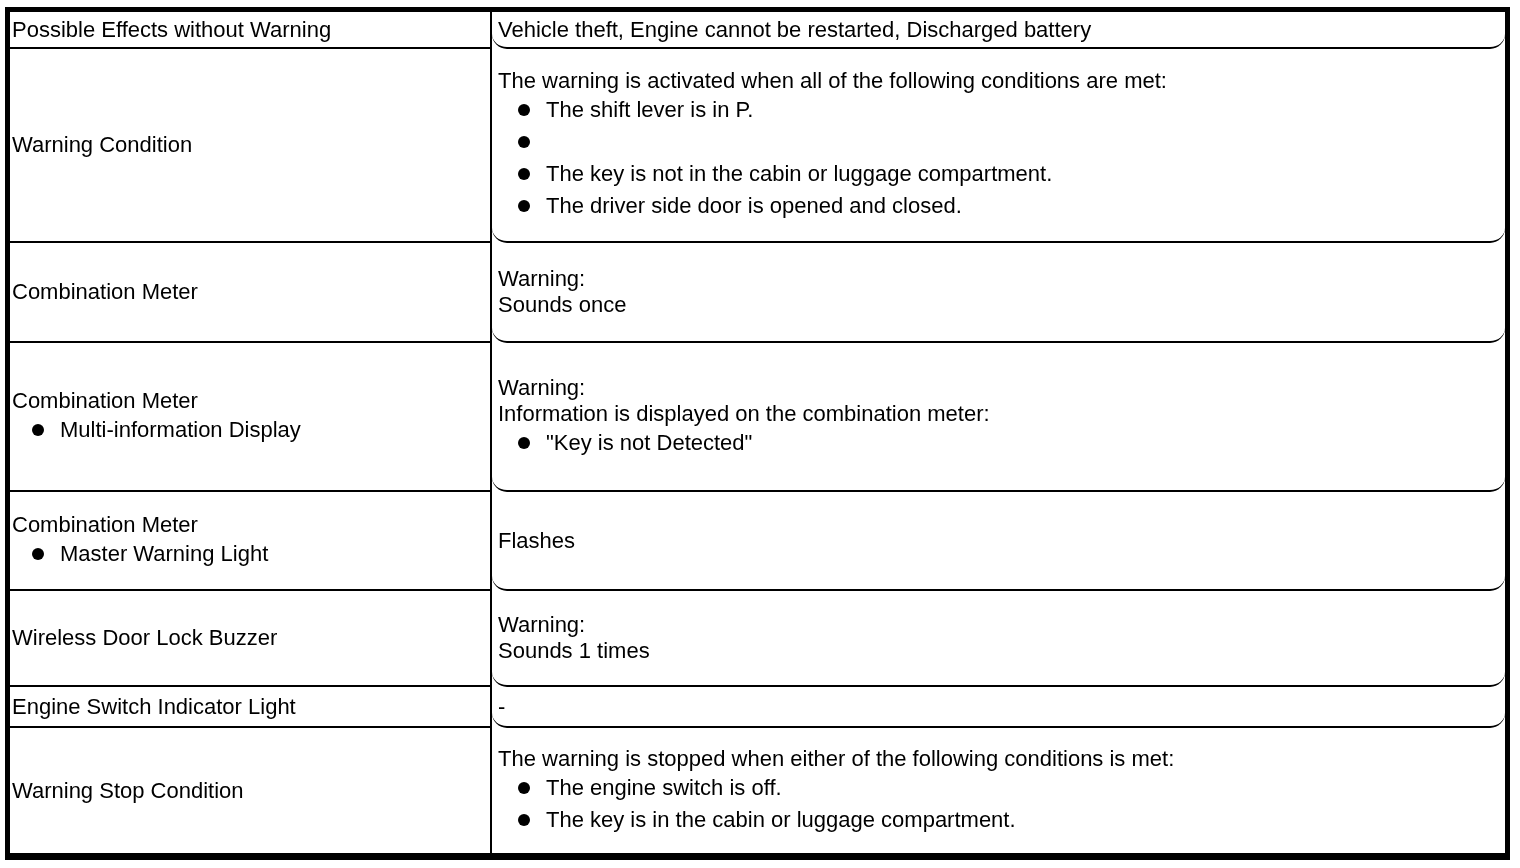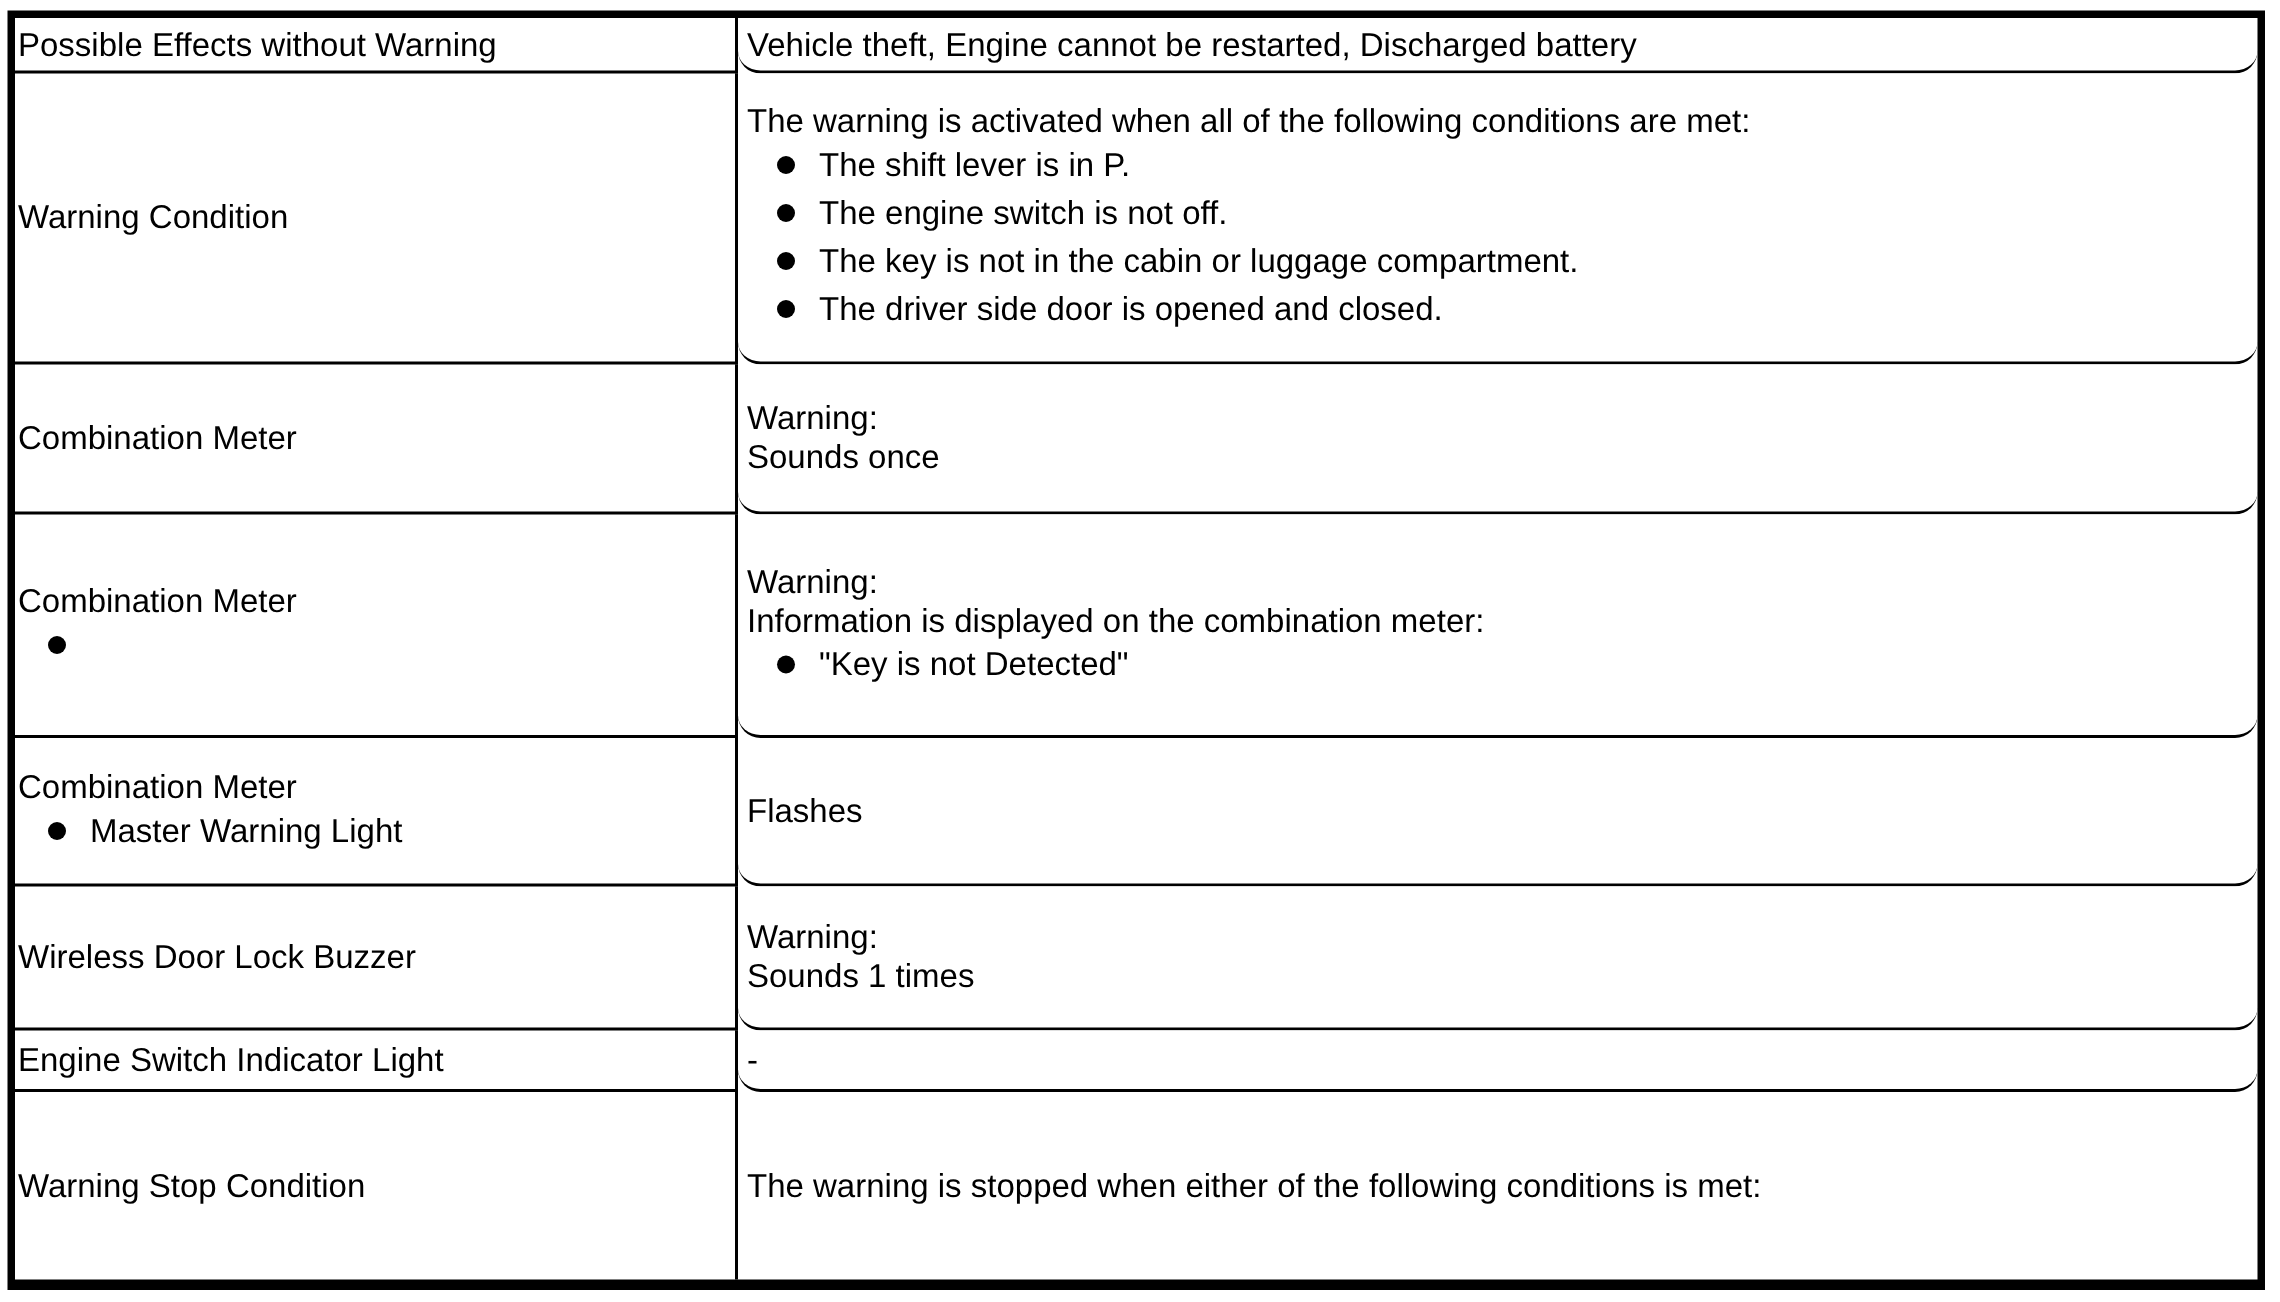--- a/index.html
+++ b/index.html
@@ -100,21 +100,20 @@
     </div>
     <div class="cell vc">
       <p>The warning is activated when all of the following conditions are met:</p>
       <ul>
         <li>
           <span class="bullet"></span>
           <span>The shift lever is in P.</span>
         </li>
         <li>
           <span class="bullet"></span>
-          <span>The engine switch is not off.</span>
         </li>
         <li>
           <span class="bullet"></span>
           <span>The key is not in the cabin or luggage compartment.</span>
         </li>
         <li>
           <span class="bullet"></span>
           <span>The driver side door is opened and closed.</span>
         </li>
       </ul>
@@ -126,20 +125,21 @@
     <div class="cell vc">
       <p>Warning:</p>
       <p>Sounds once</p>
     </div>
 
     <div class="cell lc">
       <p>Combination Meter</p>
       <ul>
         <li>
           <span class="bullet"></span>
+          <span>Multi-information Display</span>
         </li>
       </ul>
     </div>
     <div class="cell vc">
       <p>Warning:</p>
       <p>Information is displayed on the combination meter:</p>
       <ul>
         <li>
           <span class="bullet"></span>
           <span>"Key is not Detected"</span>
@@ -173,16 +173,26 @@
     </div>
     <div class="cell vc">
       <p>-</p>
     </div>
 
     <div class="cell lc last">
       <p>Warning Stop Condition</p>
     </div>
     <div class="cell vc last">
       <p>The warning is stopped when either of the following conditions is met:</p>
+      <ul>
+        <li>
+          <span class="bullet"></span>
+          <span>The engine switch is off.</span>
+        </li>
+        <li>
+          <span class="bullet"></span>
+          <span>The key is in the cabin or luggage compartment.</span>
+        </li>
+      </ul>
     </div>
 
   </div>
 </div>
 
 </body></html>

